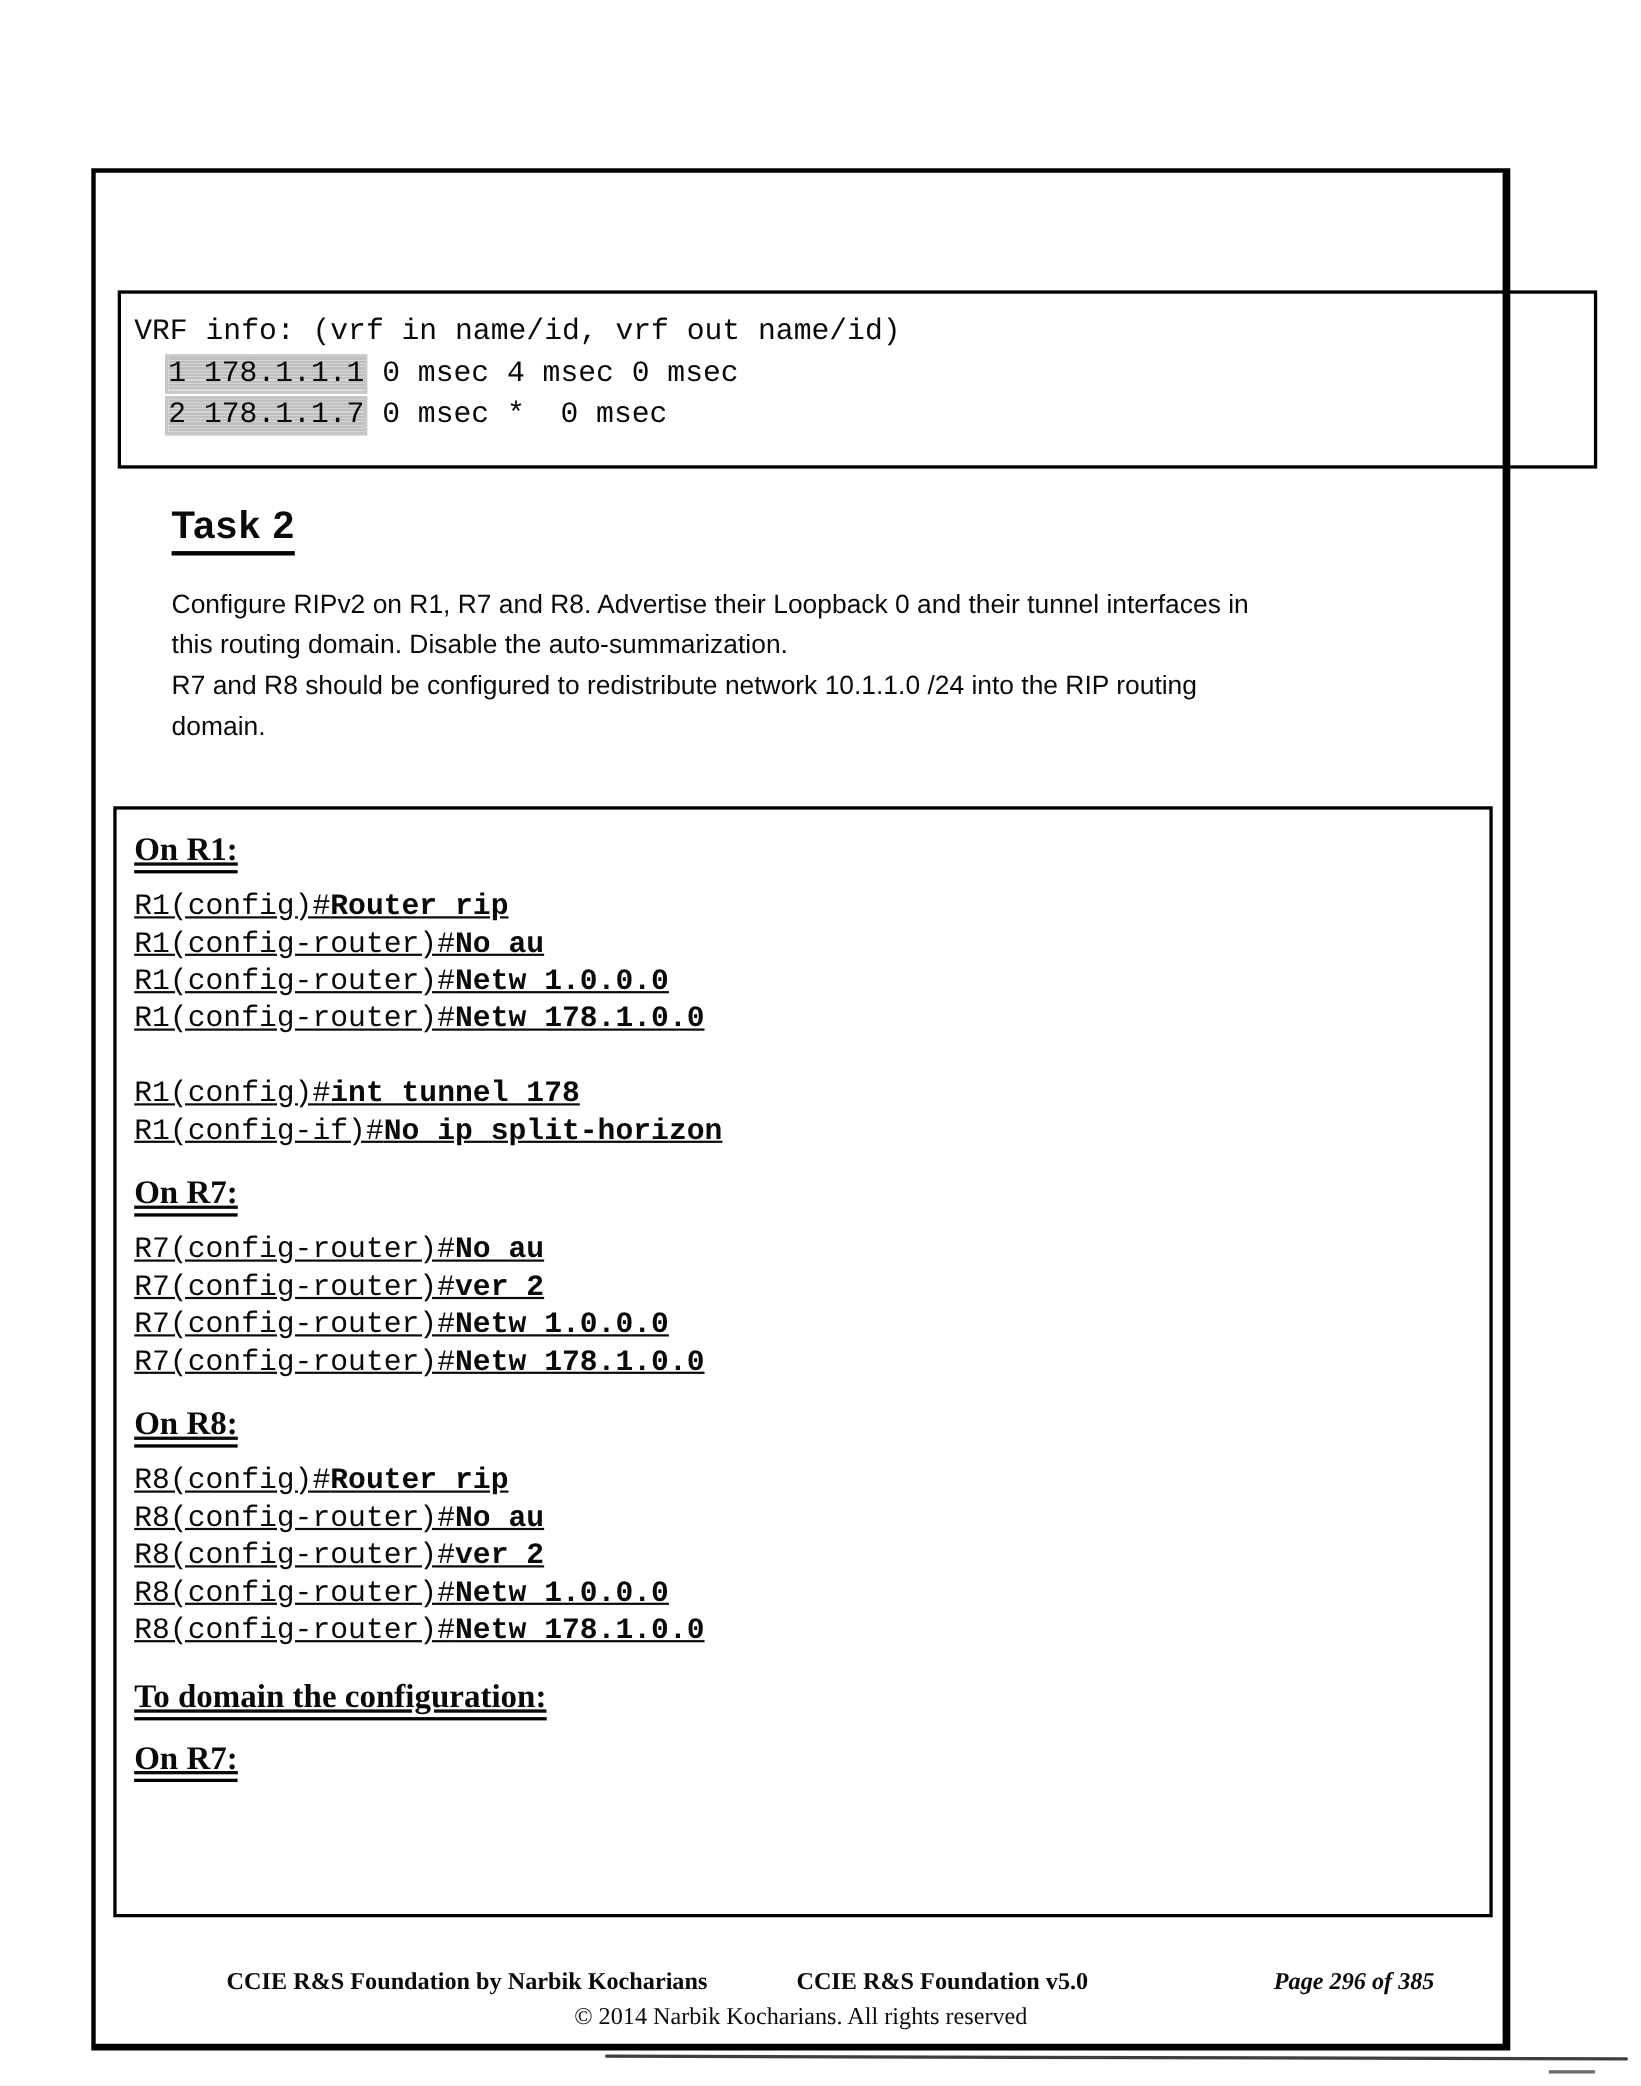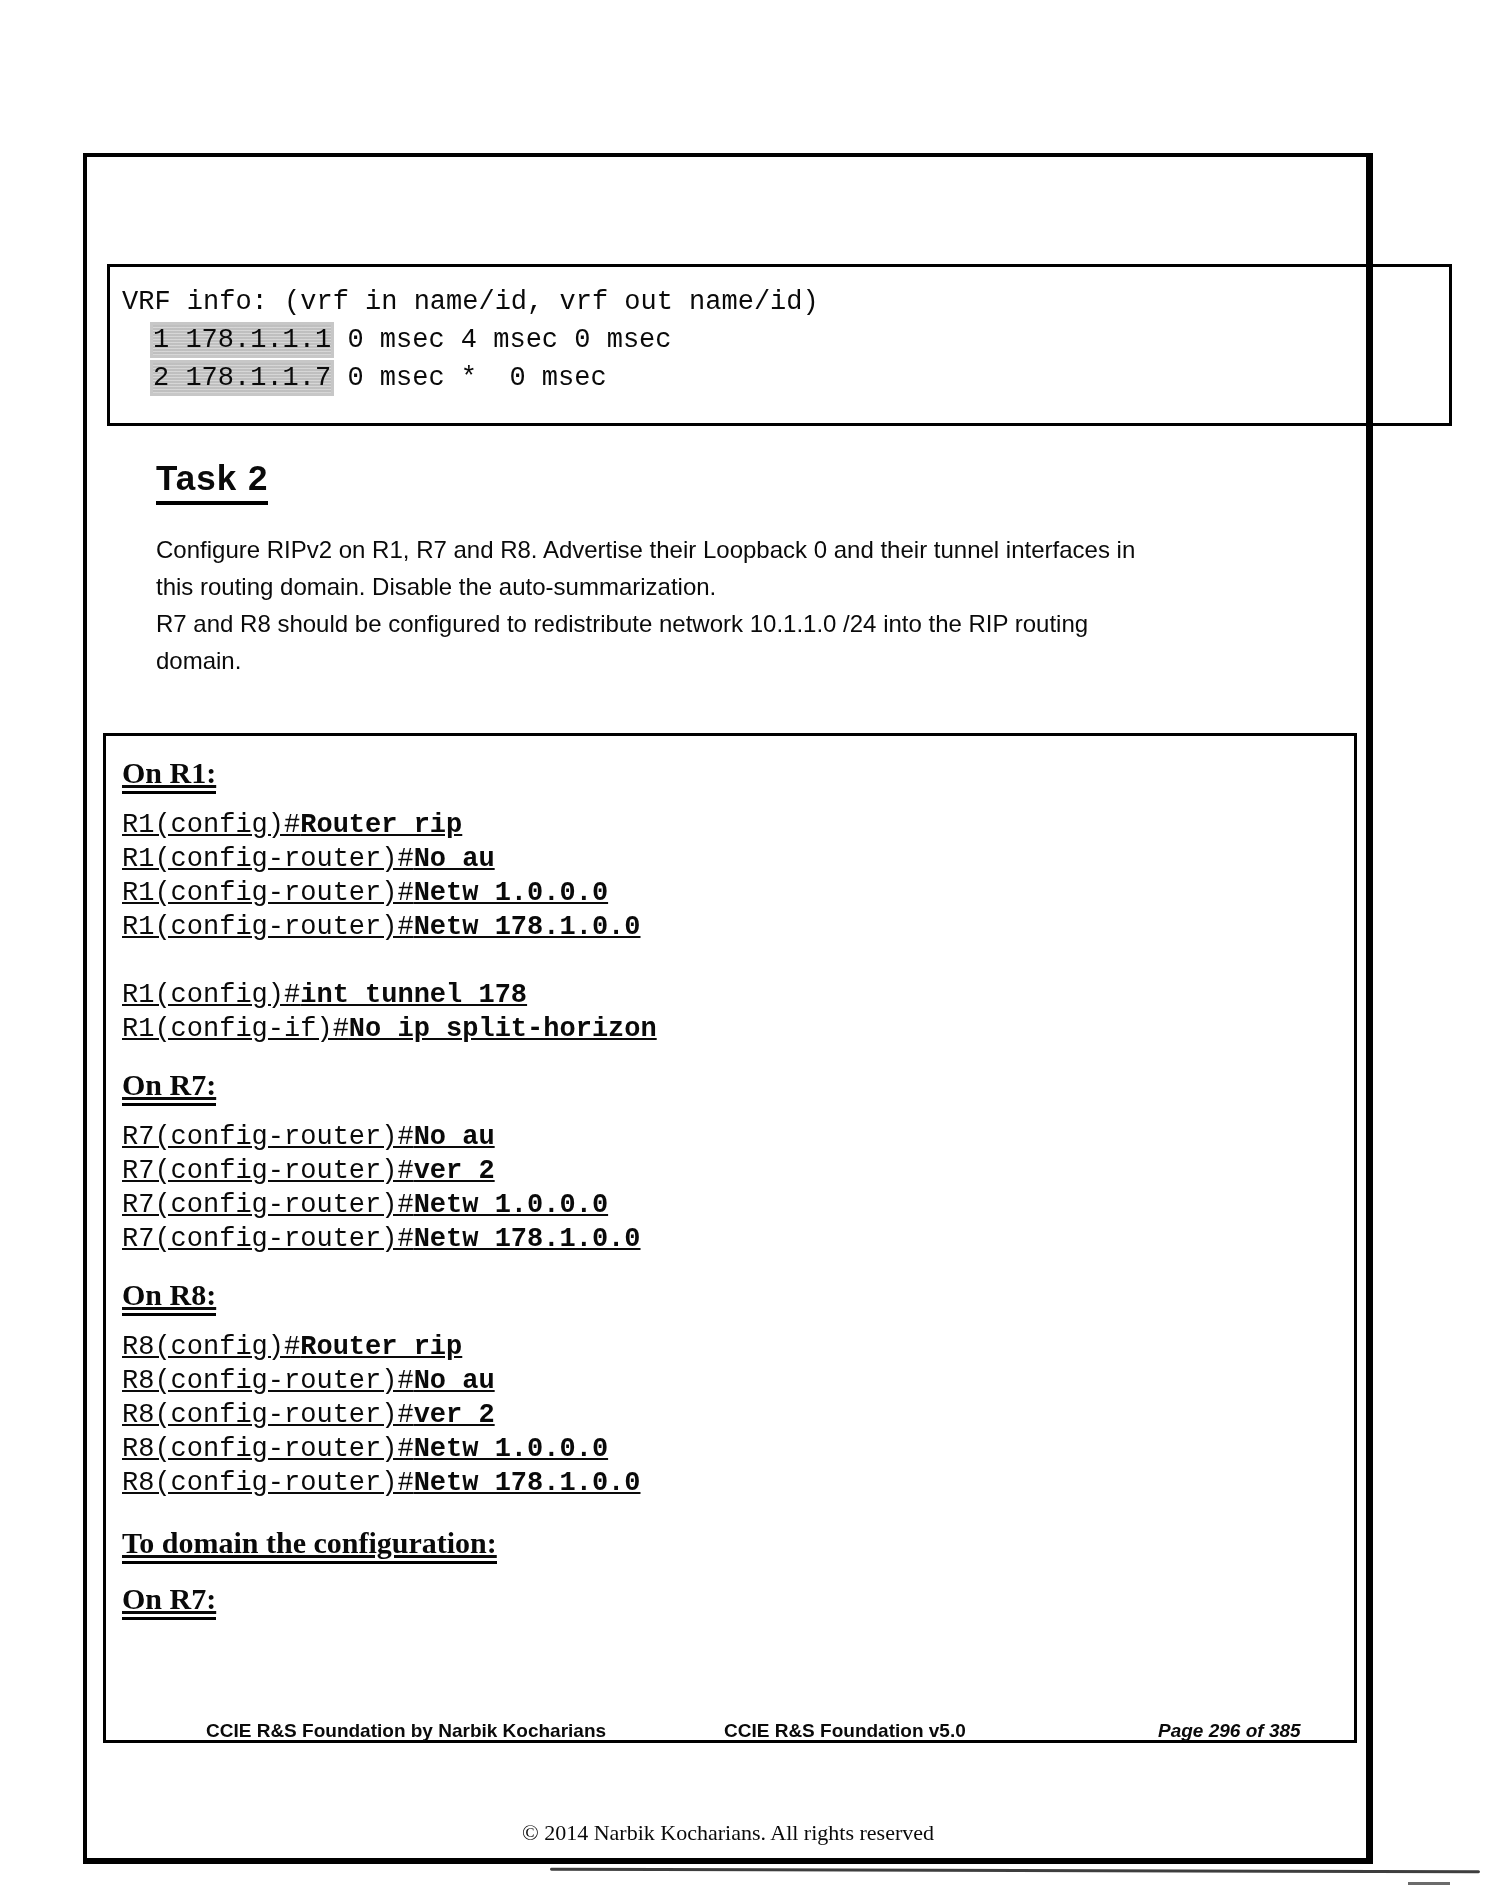--- a/index.html
+++ b/index.html
@@ -83,24 +83,24 @@
     line-height:38px;
     margin:20px 0 16px 0;
   }
   .h-item.first{margin-top:0;}
   .h-item.verify{margin-top:24px;}
   .h-item.last{margin-top:18px;margin-bottom:0;}
   .h-item span{border-bottom:3px solid #000;padding-bottom:2px;}
   
   .footer-line1 span{
     position:absolute;
-    font-family:Liberation Sans, sans-serif;
+    font-family:Liberation Serif, serif;
     font-weight:700;
-    font-size:19px;
-    top:1720px;
+    font-size:22px;
+    top:1788px;
     white-space:nowrap;
   }
   .f-left{left:206px;}
   .f-ver{left:724px;}
   .f-page{left:1158px;font-style:italic;}
   .footer-copy{
     position:absolute;
     left:83px;top:1820px;width:1290px;
     text-align:center;
     font-family:"Liberation Serif","DejaVu Serif",serif;

